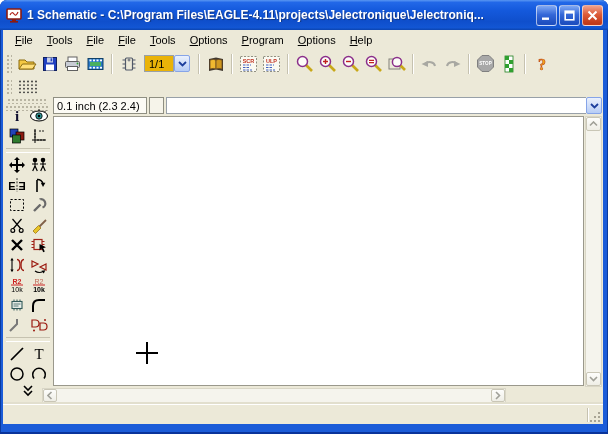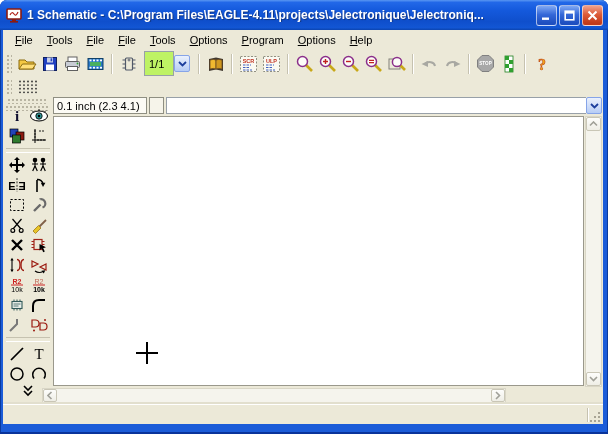--- a/index.html
+++ b/index.html
@@ -22,21 +22,21 @@
   .menu-item{display:inline-block;padding:2px 7px;color:#000;}
   .menu-item::first-letter{text-decoration:underline;}
   .toolbar{position:absolute;left:0;top:20px;right:0;height:27px;display:flex;align-items:center;padding-left:2px;}
   .tb{width:23px;height:23px;display:flex;align-items:center;justify-content:center;flex:0 0 auto;}
   .sep-v{width:0;height:20px;border-left:1px solid #C6C2B0;border-right:1px solid #FFFFFF;margin:0 4px;flex:0 0 auto;}
   .grip-v{width:6px;height:20px;margin:0 3px 0 1px;flex:0 0 auto;
     background-image:radial-gradient(circle,#B8B4A2 35%,transparent 40%);background-size:4px 4px;}
   .grip-h{height:6px;width:44px;margin:2px 0 0 2px;
     background-image:radial-gradient(circle,#B8B4A2 35%,transparent 40%);background-size:4px 4px;}
   .sheet-combo{display:flex;align-items:center;margin:0 4px;flex:0 0 auto;}
-  .combo-field{background:#bef264;border:1px solid #98A0A8;font-size:11px;height:25px;box-sizing:border-box;display:flex;align-items:center;padding:0 4px;}
+  .combo-field{background:#eab308;border:1px solid #98A0A8;font-size:11px;height:17px;box-sizing:border-box;display:flex;align-items:center;padding:0 4px;}
   .combo-btn{width:16px;height:17px;box-sizing:border-box;border:1px solid #86A4E8;border-radius:2px;
     background:linear-gradient(180deg,#EAF1FD 0%,#CCDBF8 60%,#B6CCF5 100%);display:flex;align-items:center;justify-content:center;}
   .row2{position:absolute;left:0;top:47px;right:0;height:20px;display:flex;align-items:center;padding-left:2px;}
   .row3{position:absolute;left:0;top:67px;right:1px;height:19px;display:flex;align-items:center;}
   .coordbox{position:absolute;left:50px;top:0;width:94px;height:17px;box-sizing:border-box;background:#FCFBF5;border:1px solid #8F8F82;font-size:11px;display:flex;align-items:center;padding-left:3px;white-space:nowrap;}
   .minibox{position:absolute;left:146px;top:0;width:15px;height:17px;box-sizing:border-box;background:#F6F4EA;border:1px solid #8F8F82;}
   .cmdcombo{position:absolute;left:163px;top:0;right:0;height:17px;display:flex;}
   .cmdcombo input{flex:1 1 auto;height:17px;box-sizing:border-box;border:1px solid #98A0A8;border-right:none;background:#fff;font-size:11px;padding:0 3px;outline:none;font-family:"Liberation Sans",sans-serif;}
   
   .cmdbar{position:absolute;left:0;top:68px;width:50px;padding-left:3px;box-sizing:border-box;}
@@ -297,21 +297,21 @@
               <circle cx="11" cy="13.3" r="0.9"></circle>
               <circle cx="15" cy="13.3" r="0.9"></circle>
               <circle cx="19" cy="13.3" r="0.9"></circle>
           </g>
         </svg>
       </div>
     </div>
 
     <div class="row3">
       <div class="grip-h"></div>
-      <div class="coordbox">0.1 inch (2.3 4.1)</div>
+      <div class="coordbox">0.1 inch (2.3 2.4)</div>
       <div class="minibox"></div>
       <div class="cmdcombo">
         <input type="text" value="" style="">
         <div class="combo-btn">
           <svg width="9" height="6" viewBox="0 0 9 6">
               <polyline points="1,1 4.5,4.5 8,1" fill="none" stroke="#1C3E9C" stroke-width="1.8"></polyline>
             </svg>
         </div>
       </div>
     </div>

